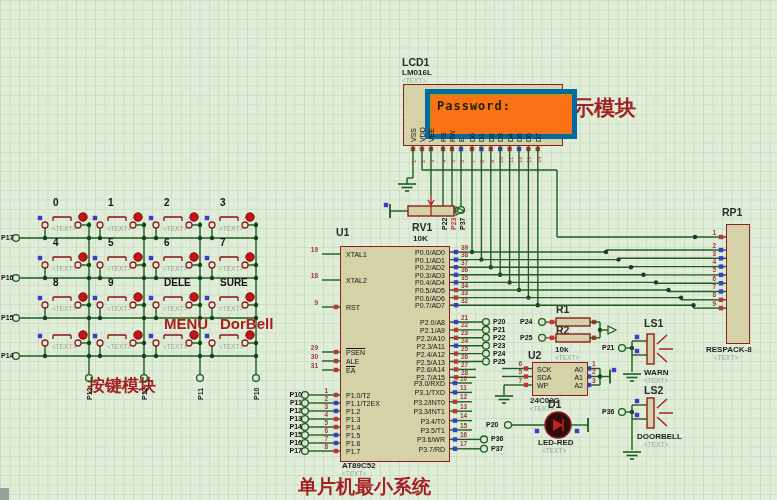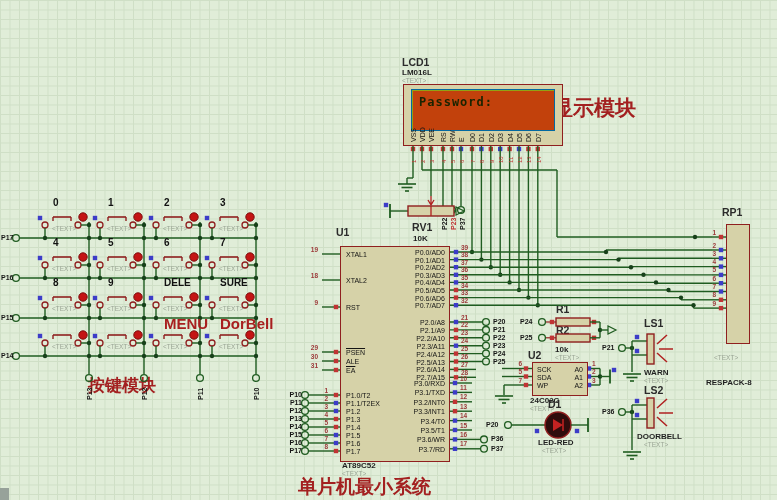--- a/index.html
+++ b/index.html
@@ -20,22 +20,22 @@
   .pin-name{font-size:7px;color:#141414;}
   .ovl{text-decoration:overline;}
   .pin-num{font-size:6.5px;font-weight:bold;color:#9c3a3a;}
   .lcd-num{font-size:6px;color:#c03434;}
   .term{font-size:7px;font-weight:bold;color:#151515;}
   .term.red{color:#c03434;}
   .btn-label{font-size:10px;font-weight:bold;color:#111;}
   .btn-label.red{font-size:15px;color:#a81f1f;}
   .rot{transform:rotate(-90deg);transform-origin:0 0;}
   .chip{position:absolute;background:#d6d2a8;border:1.5px solid #8f1f1f;z-index:2;}
-  #lcd-screen{position:absolute;left:7px;top:4px;width:142px;height:40px;background:#c2410c;
-    border:1px solid #0369a1;box-shadow:inset 1px 1px 0 #92a115;}
+  #lcd-screen{position:absolute;left:21px;top:4px;width:142px;height:40px;background:#f97316;
+    border:5px solid #0369a1;box-shadow:inset 1px 1px 0 #92a115;}
   #lcd-screen span{position:absolute;left:7px;top:5px;font-family:"DejaVu Sans Mono",monospace;
     font-weight:bold;font-size:12px;color:#1a2400;letter-spacing:1px;}
   .ra{text-align:right;}
   #corner{position:absolute;left:0;top:488px;width:9px;height:12px;background:#97a29a;z-index:4;}
 </style>
 </head>
 <body>
 
 <div id="root">
   <svg id="wires" width="777" height="500">
@@ -570,21 +570,21 @@
       <span class="pin-name" style="position: absolute; top: 198.8px; right: 4px;">P3.7/RD</span>
     </div>
   <div class="abs val" style="left:342px;top:461px;">AT89C52</div>
   <div class="abs ph" style="left:342px;top:470px;">&lt;TEXT&gt;</div>
 
   <div class="abs ref" style="left:412px;top:221px;">RV1</div>
   <div class="abs val" style="left:413px;top:234px;">10K</div>
 
   <div class="abs ref" style="left:722px;top:206px;">RP1</div>
   <div class="chip" style="left:726px;top:224px;width:22px;height:118px;"></div>
-  <div class="abs val" style="left:706px;top:345px;margin-top:33px;">RESPACK-8</div>
+  <div class="abs val" style="left:706px;top:345px;">RESPACK-8</div>
   <div class="abs ph" style="left:714px;top:354px;">&lt;TEXT&gt;</div>
 
   <div class="abs ref" style="left:556px;top:303px;">R1</div>
   <div class="abs ref" style="left:556px;top:324px;">R2</div>
   <div class="abs val" style="left:555px;top:345px;">10k</div>
   <div class="abs ph" style="left:555px;top:354px;">&lt;TEXT&gt;</div>
 
   <div class="abs ref" style="left:528px;top:349px;">U2</div>
   <div class="chip" id="u2-body" style="left:532px;top:362px;width:54px;height:32px;">
       <span class="pin-name" style="position: absolute; left: 4px; top: 2.5px;">SCK</span>

